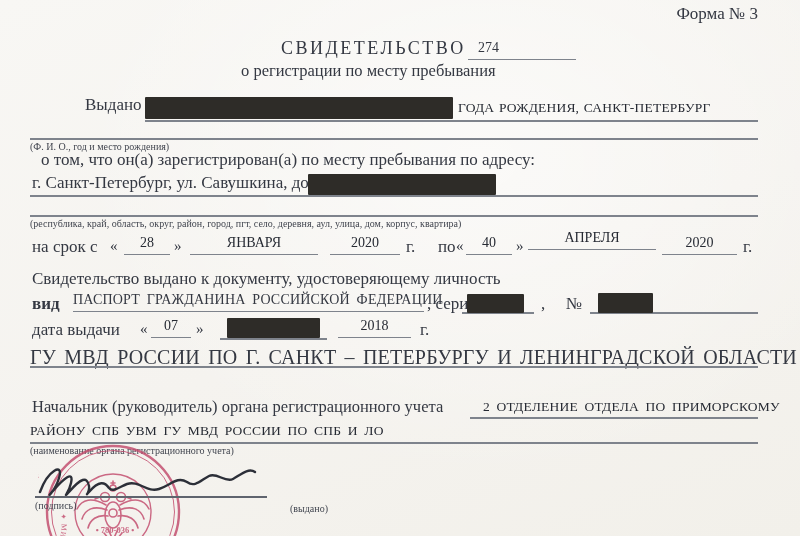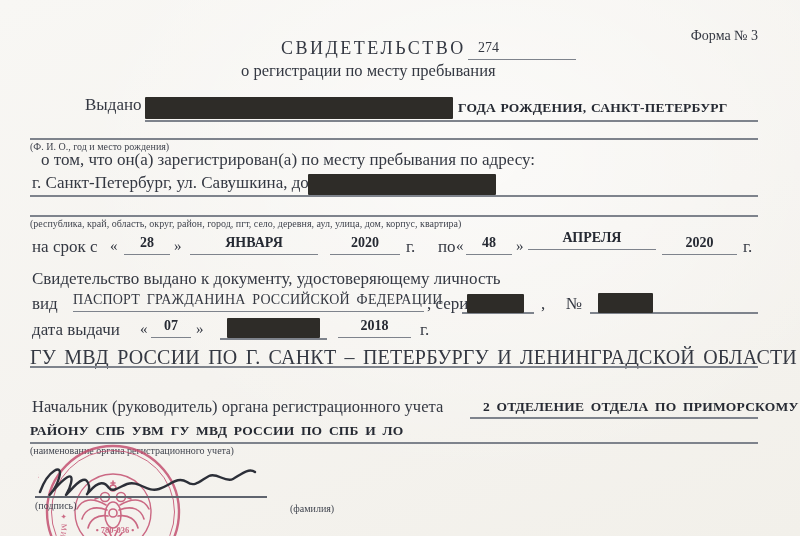--- a/index.html
+++ b/index.html
@@ -10,33 +10,33 @@
       radial-gradient(ellipse at 60% 30%, rgba(255,255,255,.55), rgba(255,255,255,0) 60%),
       linear-gradient(160deg, #f8f7f4 0%, #f5f3ef 55%, #f2f0ea 100%);
     font-family:"Liberation Serif","DejaVu Serif",serif;
     color:#343842;
   }
   .abs { position:absolute; }
   .t   { font-size:17px; white-space:nowrap; }
   .cap { position:absolute; font-size:10px; color:#41454f; text-align:left; white-space:nowrap; }
   .rule { position:absolute; height:1.5px; background:#7e838c; }
   .redact { position:absolute; background:#2e2c28; border-radius:1px; }
-  .fill { font-weight:bold; color:#262a33; white-space:nowrap; }
+  .fill { font-weight:normal; color:#262a33; white-space:nowrap; }
   .fld { position:absolute; border-bottom:1.5px solid #7e838c; text-align:center; white-space:nowrap; }
   .caps { letter-spacing:.2px; word-spacing:3px; white-space:nowrap; }
   .title { font-size:18px; letter-spacing:2.5px; white-space:nowrap; }
   .smallquote { font-size:15px; }
   svg text { font-family:"Liberation Serif","DejaVu Serif",serif; }
 </style>
 </head>
 <body>
 
 <div id="paper">
 
-  <div class="abs t" style="right:42px; top:28px; font-size:14px;">Форма № 3</div>
+  <div class="abs t" style="right:42px; top:4px; font-size:17px;">Форма № 3</div>
 
   <div class="abs title" style="left:253px; top:38px;margin-left:28px;">СВИДЕТЕЛЬСТВО</div>
   <div class="fld" style="left:468px; top:40px; width:108px; height:20px; text-align:left; padding-left:10px; font-size:14px;">274</div>
   <div class="abs t" style="left:241px; top:61px; font-size:16.5px;">о регистрации по месту пребывания</div>
 
   <div class="abs t" style="left:85px; top:95px;">Выдано</div>
   <div class="redact" style="left:145px; top:97px; width:308px; height:22px;"></div>
   <div class="abs fill caps" style="left:458px; top:100px; font-size:13.5px; word-spacing:1px;">ГОДА РОЖДЕНИЯ, САНКТ-ПЕТЕРБУРГ</div>
   <div class="rule" style="left:145px; top:120px; width:613px;"></div>
   <div class="rule" style="left:30px; top:138px; width:728px;"></div>
@@ -52,28 +52,28 @@
 
   <div class="abs t" style="left:32px; top:237px;">на срок с</div>
   <div class="abs t smallquote" style="left:110px; top:238px;">«</div>
   <div class="fld fill" style="left:124px; top:235px; width:46px; height:20px; font-size:14px;">28</div>
   <div class="abs t smallquote" style="left:174px; top:238px;">»</div>
   <div class="fld fill" style="left:190px; top:235px; width:128px; height:20px; font-size:14px;">ЯНВАРЯ</div>
   <div class="fld fill" style="left:330px; top:235px; width:70px; height:20px; font-size:14px;">2020</div>
   <div class="abs t" style="left:406px; top:237px;">г.</div>
   <div class="abs t" style="left:438px; top:237px;">по</div>
   <div class="abs t smallquote" style="left:456px; top:238px;">«</div>
-  <div class="fld fill" style="left:466px; top:235px; width:46px; height:20px; font-size:14px;">48</div>
+  <div class="fld fill" style="left:466px; top:235px; width:46px; height:20px; font-size:14px;">40</div>
   <div class="abs t smallquote" style="left:516px; top:238px;">»</div>
   <div class="fld fill" style="left:528px; top:230px; width:128px; height:20px; font-size:14px;">АПРЕЛЯ</div>
   <div class="fld fill" style="left:662px; top:235px; width:75px; height:20px; font-size:14px;">2020</div>
   <div class="abs t" style="left:743px; top:237px;">г.</div>
 
   <div class="abs t" style="left:32px; top:269px;">Свидетельство выдано к документу, удостоверяющему личность</div>
-  <div class="abs t" style="left:32px; top:294px;">вид</div>
+  <div class="abs t" style="left:32px; top:294px;font-weight:bold;">вид</div>
   <div class="fld caps" style="left:73px; top:292px; width:351px; height:20px; font-size:14px;">ПАСПОРТ ГРАЖДАНИНА РОССИЙСКОЙ ФЕДЕРАЦИИ</div>
   <div class="abs t" style="left:427px; top:294px;">, серия</div>
   <div class="rule" style="left:462px; top:312px; width:72px;"></div>
   <div class="redact" style="left:467px; top:294px; width:57px; height:19px;"></div>
   <div class="abs t" style="left:541px; top:294px;">,</div>
   <div class="abs t" style="left:566px; top:294px;">№</div>
   <div class="rule" style="left:590px; top:312px; width:168px;"></div>
   <div class="redact" style="left:598px; top:293px; width:55px; height:20px;"></div>
 
   <div class="abs t" style="left:32px; top:320px;">дата выдачи</div>
@@ -124,15 +124,15 @@
 
   <svg class="abs" style="left:28px; top:452px;" width="250" height="55" viewBox="0 0 250 55">
     <path d="M12,40 C20,18 36,10 31,26 C27,40 16,48 25,39 C36,26 46,18 43,31 C41,41 34,47 41,40
              C53,26 59,24 61,34 C62,41 56,45 61,40 C71,28 77,30 81,36 C85,41 93,34 99,32
              C111,28 119,41 131,37 C143,33 149,24 159,30 C167,36 173,28 181,24
              C189,20 197,31 205,27 C211,24 220,15 227,20" fill="none" stroke="#2c2f38" stroke-width="2.4" stroke-linecap="round"></path>
   </svg>
   <div class="rule" style="left:35px; top:496px; width:232px; background:#5f646e;"></div>
   <div class="cap" style="left:35px; top:500px; width:232px;">(подпись)</div>
 
-  <div class="cap" style="left:290px; top:503px; width:205px;">(фамилия)</div>
+  <div class="cap" style="left:290px; top:503px; width:205px;">(выдано)</div>
 
 </div>
 
 </body></html>

